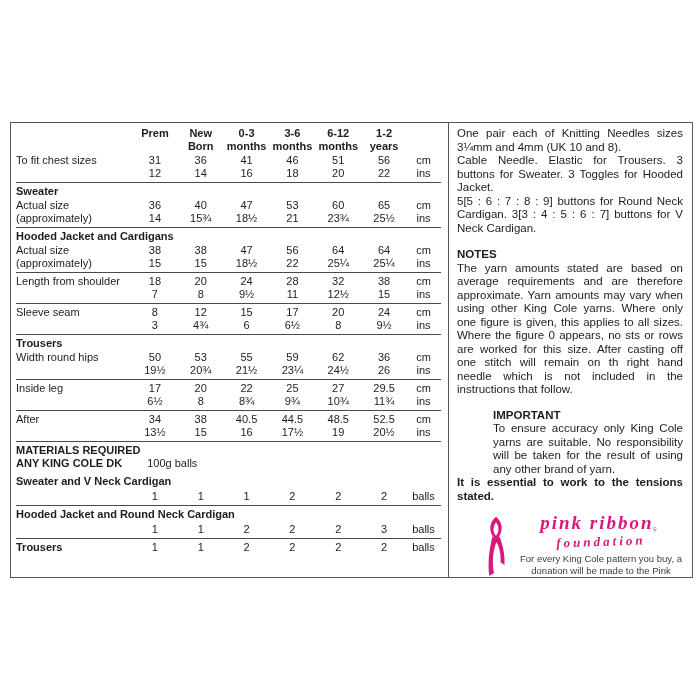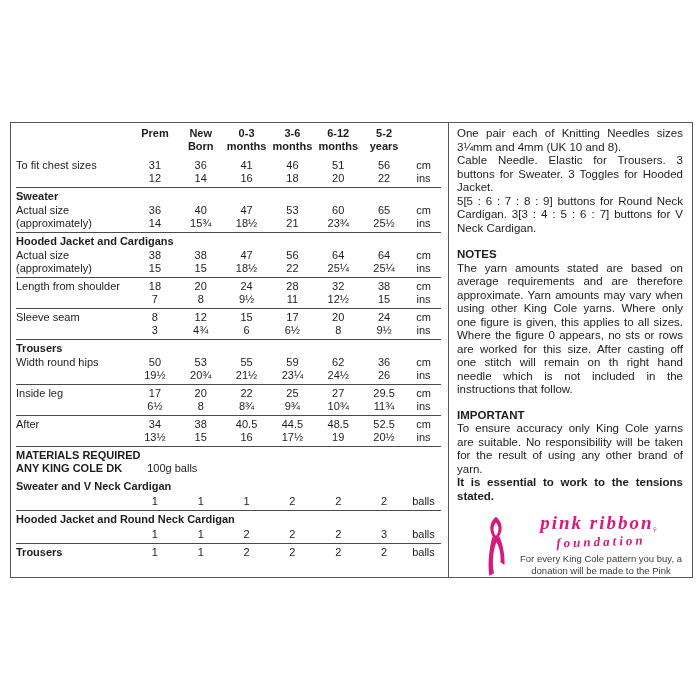--- a/index.html
+++ b/index.html
@@ -17,39 +17,39 @@
     width:438px;box-sizing:border-box;border-right:1.6px solid #57575a;
     padding:3px 7px 0 5px;font-size:11px;overflow:hidden;
   }
   .grid{display:grid;grid-template-columns:116px repeat(6,1fr) 34px;}
   .hline{line-height:12.5px;font-weight:bold;text-align:center;}
   .vcol{text-align:center;}
   .vcol div,.lblcol div,.unitcol div{line-height:12.5px;}
   .lblcol{text-align:left;}
   .unitcol{text-align:center;padding-right:1px;}
   .m{margin:1px 0;}
-  .header{margin:1px 0 7px;}
+  .header{margin:1px 0 2px;}
   .sec{font-weight:bold;line-height:13px;margin-top:1px;}
   .rule{border-top:1.6px solid #4a4a4c;margin:2.5px 0;}
   .gap{height:4px;}
   .mathead{font-weight:bold;line-height:13px;}
   .mathead .norm{font-weight:normal;}
   .ballsrow{margin:1.5px 0 2px;}
   .ballsrow div{line-height:12.5px;}
   .ballsrow .lblcol{font-weight:bold;}
   
   .right-panel{
     flex:1;box-sizing:border-box;padding:4px 9px 4px 8px;
     font-size:11.5px;line-height:13.5px;text-align:justify;
     display:flex;flex-direction:column;overflow:hidden;
   }
   .right-panel p{margin:0;}
   .h{font-weight:bold;}
   .notes-block{margin-top:13px;}
-  .important-block{margin-top:12px;}
+  .important-block{margin-top:12px;margin-left:36px;}
   .tension{margin-top:12px;font-weight:bold;}
   
   .logo{margin-top:10px;display:flex;align-items:flex-start;padding-left:26px;}
   .ribbon{width:26px;height:66px;flex:0 0 auto;margin-top:2px;}
   .logo-text{margin-left:10px;text-align:center;}
   .logo-script{
     font-family:"Liberation Serif", serif;font-style:italic;font-weight:bold;
     color:var(--pink,#d6197a);font-size:19px;line-height:19px;letter-spacing:2px;
     white-space:nowrap;position:relative;
   }
@@ -87,21 +87,21 @@
           </div>
           <div class="vcol">
             <div class="hline">3-6</div>
             <div class="hline">months</div>
           </div>
           <div class="vcol">
             <div class="hline">6-12</div>
             <div class="hline">months</div>
           </div>
           <div class="vcol">
-            <div class="hline">5-2</div>
+            <div class="hline">1-2</div>
             <div class="hline">years</div>
           </div>
           <div class="unitcol"></div>
         </div>
         <div class="grid m">
           <div class="lblcol">
             <div>To fit chest sizes</div>
           </div>
           <div class="vcol">
             <div>31</div>

